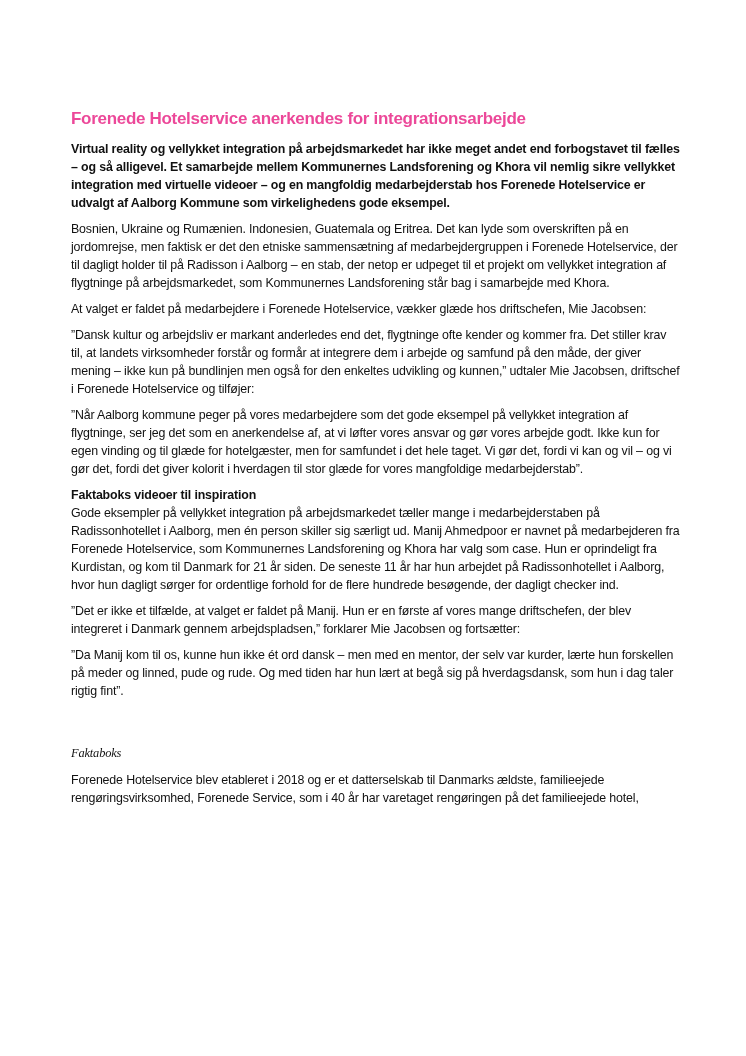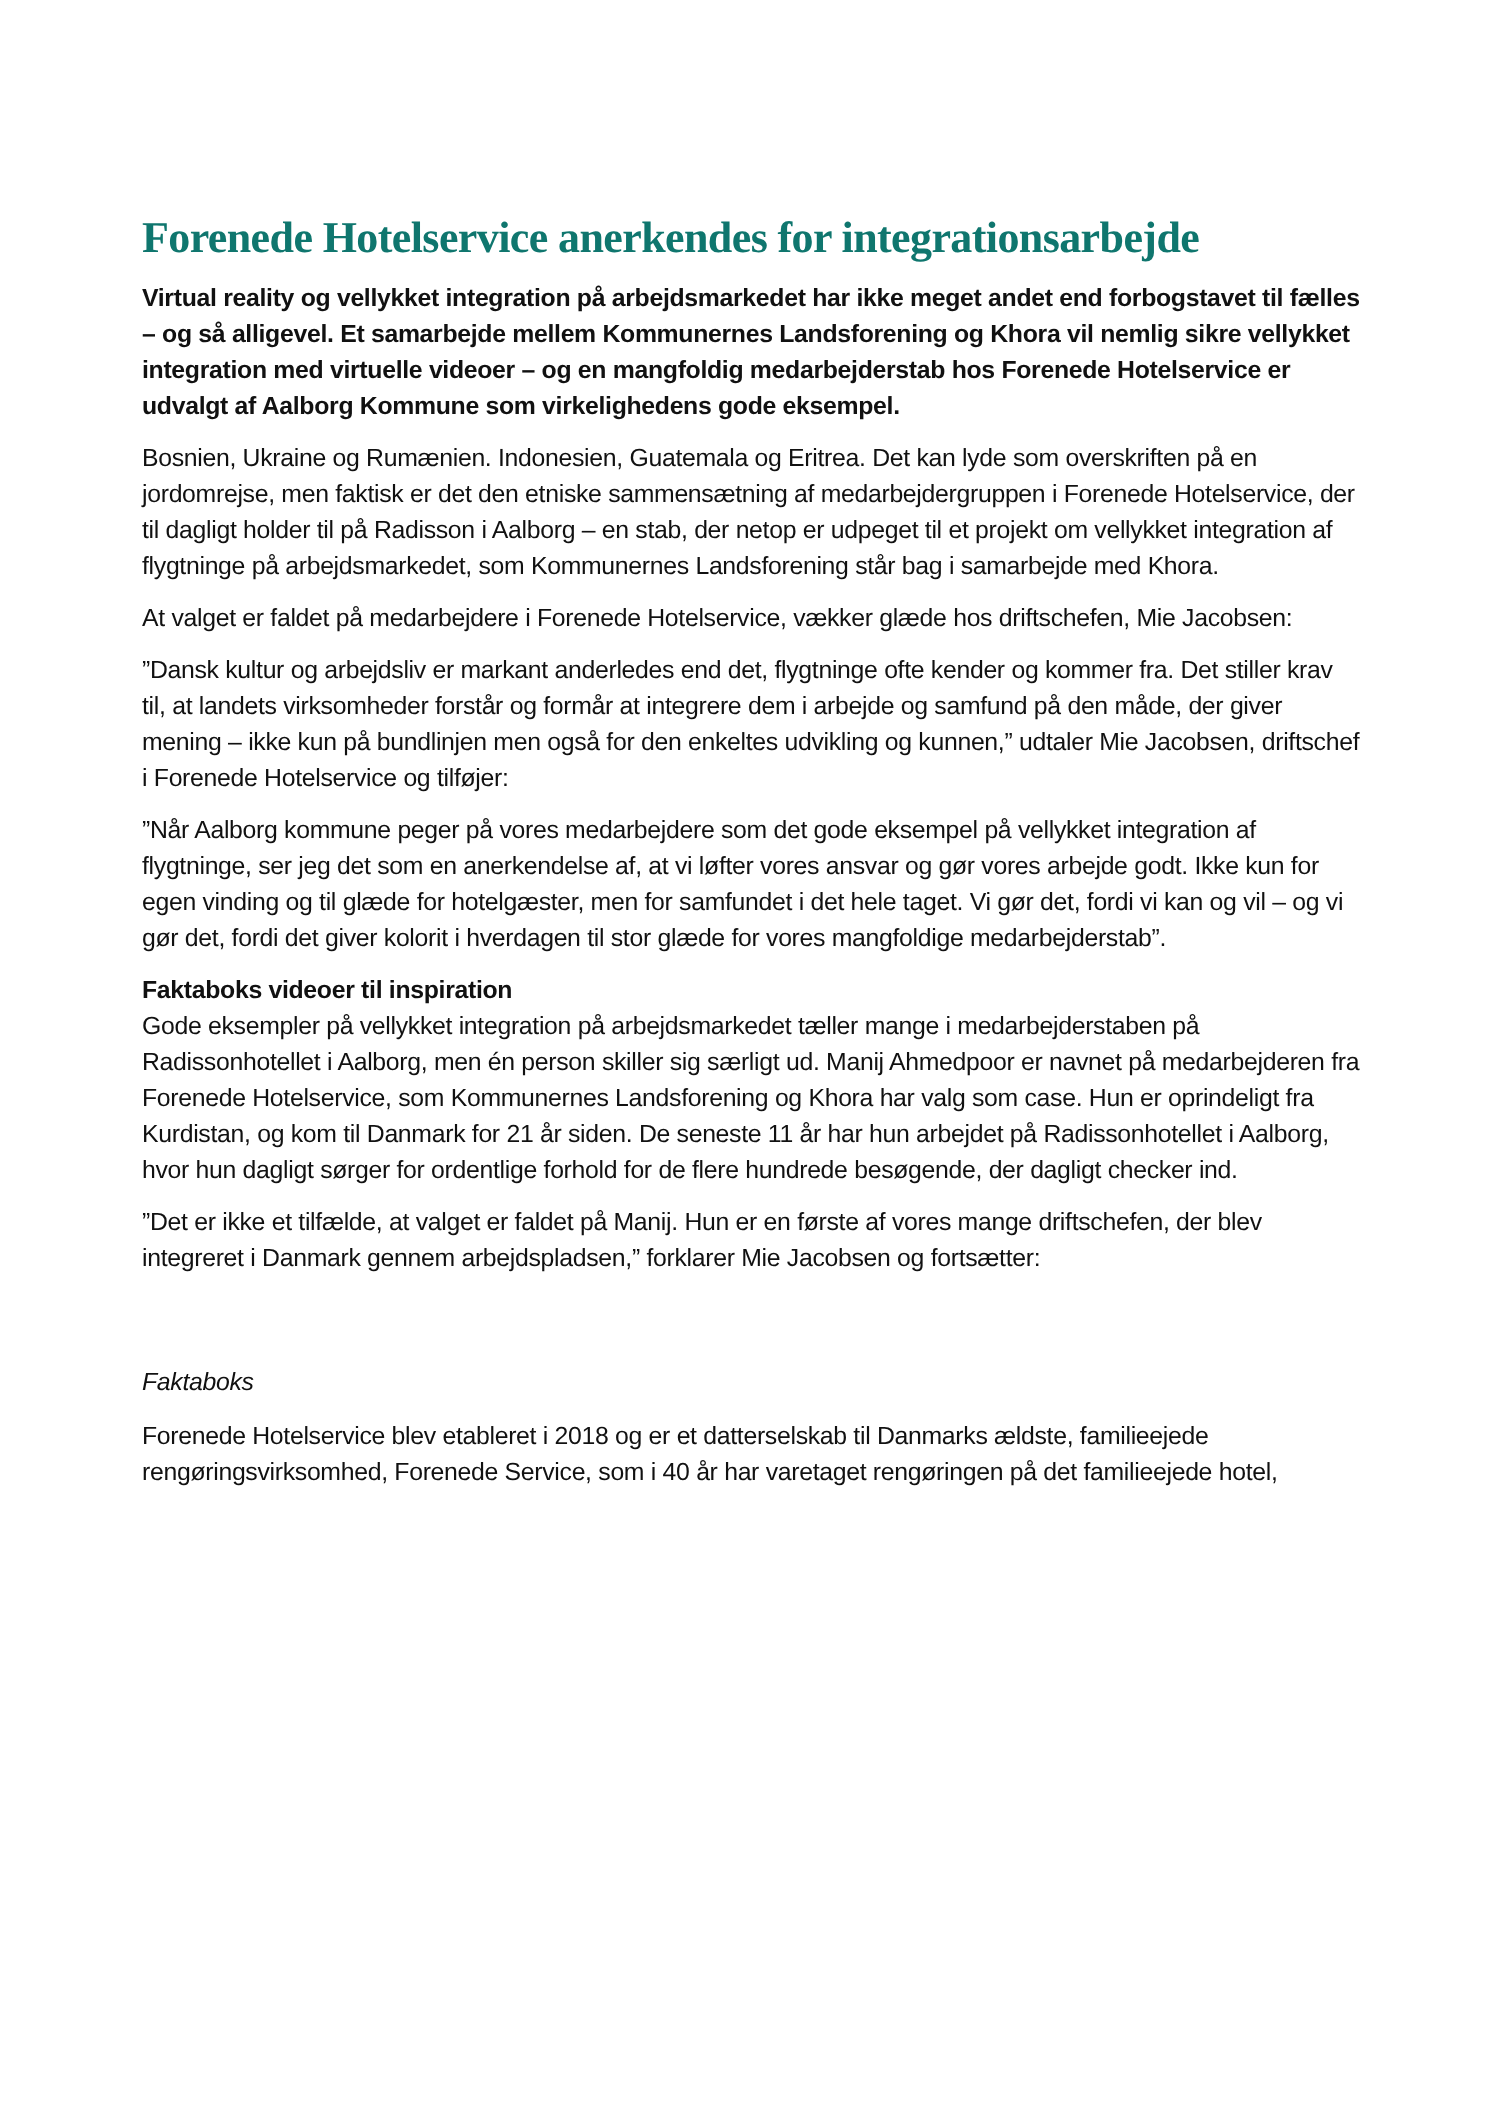--- a/index.html
+++ b/index.html
@@ -6,43 +6,44 @@
   body { width: 746px; height: 1056px; overflow: hidden; position: relative; }
   .page {
     position: absolute; left: 71px; top: 107px; width: 610px;
     font-family: "Liberation Sans", sans-serif;
     color: #111111;
     font-size: 12.4px;
     line-height: 18px;
     letter-spacing: -0.15px;
   }
   .title {
-    font-size: 22px; font-weight: bold; line-height: 24px;
-    margin: 0 0 9px 0; letter-spacing: -0.3px; color: #0f766e; font-family: Liberation Serif, serif;
+    font-size: 17px; font-weight: bold; line-height: 24px;
+    margin: 0 0 9px 0; letter-spacing: -0.3px; color: #ec4899;
   }
   .lead { font-weight: bold; margin: 0 0 8px 0; }
   p { margin: 0 0 8px 0; }
   .subhead { font-weight: bold; margin: 0; }
   .after-sub { margin-top: 0; }
   .spacer { height: 36px; }
-  .faktaboks { font-style: italic; margin: 0 0 9px 0; }
+  .faktaboks { font-style: italic; margin: 0 0 9px 0; font-family: Liberation Serif, serif; }
 </style>
 </head>
 <body>
 
 <div class="page">
   <h1 class="title">Forenede Hotelservice anerkendes for integrationsarbejde</h1>
   <p class="lead">Virtual reality og vellykket integration på arbejdsmarkedet har ikke meget andet end forbogstavet til fælles – og så alligevel. Et samarbejde mellem Kommunernes Landsforening og Khora vil nemlig sikre vellykket integration med virtuelle videoer – og en mangfoldig medarbejderstab hos Forenede Hotelservice er udvalgt af Aalborg Kommune som virkelighedens gode eksempel.</p>
 
   <p>Bosnien, Ukraine og Rumænien. Indonesien, Guatemala og Eritrea. Det kan lyde som overskriften på en jordomrejse, men faktisk er det den etniske sammensætning af medarbejdergruppen i Forenede Hotelservice, der til dagligt holder til på Radisson i Aalborg – en stab, der netop er udpeget til et projekt om vellykket integration af flygtninge på arbejdsmarkedet, som Kommunernes Landsforening står bag i samarbejde med Khora.</p>
   <p>At valget er faldet på medarbejdere i Forenede Hotelservice, vækker glæde hos driftschefen, Mie Jacobsen:</p>
   <p>”Dansk kultur og arbejdsliv er markant anderledes end det, flygtninge ofte kender og kommer fra. Det stiller krav til, at landets virksomheder forstår og formår at integrere dem i arbejde og samfund på den måde, der giver mening – ikke kun på bundlinjen men også for den enkeltes udvikling og kunnen,” udtaler Mie Jacobsen, driftschef i Forenede Hotelservice og tilføjer:</p>
   <p>”Når Aalborg kommune peger på vores medarbejdere som det gode eksempel på vellykket integration af flygtninge, ser jeg det som en anerkendelse af, at vi løfter vores ansvar og gør vores arbejde godt. Ikke kun for egen vinding og til glæde for hotelgæster, men for samfundet i det hele taget. Vi gør det, fordi vi kan og vil – og vi gør det, fordi det giver kolorit i hverdagen til stor glæde for vores mangfoldige medarbejderstab”.</p>
 
   <div class="subhead">Faktaboks videoer til inspiration</div>
   <p class="after-sub">Gode eksempler på vellykket integration på arbejdsmarkedet tæller mange i medarbejderstaben på Radissonhotellet i Aalborg, men én person skiller sig særligt ud. Manij Ahmedpoor er navnet på medarbejderen fra Forenede Hotelservice, som Kommunernes Landsforening og Khora har valg som case. Hun er oprindeligt fra Kurdistan, og kom til Danmark for 21 år siden. De seneste 11 år har hun arbejdet på Radissonhotellet i Aalborg, hvor hun dagligt sørger for ordentlige forhold for de flere hundrede besøgende, der dagligt checker ind.</p>
   <p>”Det er ikke et tilfælde, at valget er faldet på Manij. Hun er en første af vores mange driftschefen, der blev integreret i Danmark gennem arbejdspladsen,” forklarer Mie Jacobsen og fortsætter:</p>
+  <p>”Da Manij kom til os, kunne hun ikke ét ord dansk – men med en mentor, der selv var kurder, lærte hun forskellen på meder og linned, pude og rude. Og med tiden har hun lært at begå sig på hverdagsdansk, som hun i dag taler rigtig fint”.</p>
 
   <div class="spacer"></div>
 
   <p class="faktaboks">Faktaboks</p>
   <p class="after-sub">Forenede Hotelservice blev etableret i 2018 og er et datterselskab til Danmarks ældste, familieejede rengøringsvirksomhed, Forenede Service, som i 40 år har varetaget rengøringen på det familieejede hotel,</p>
 </div>
 
 </body></html>

